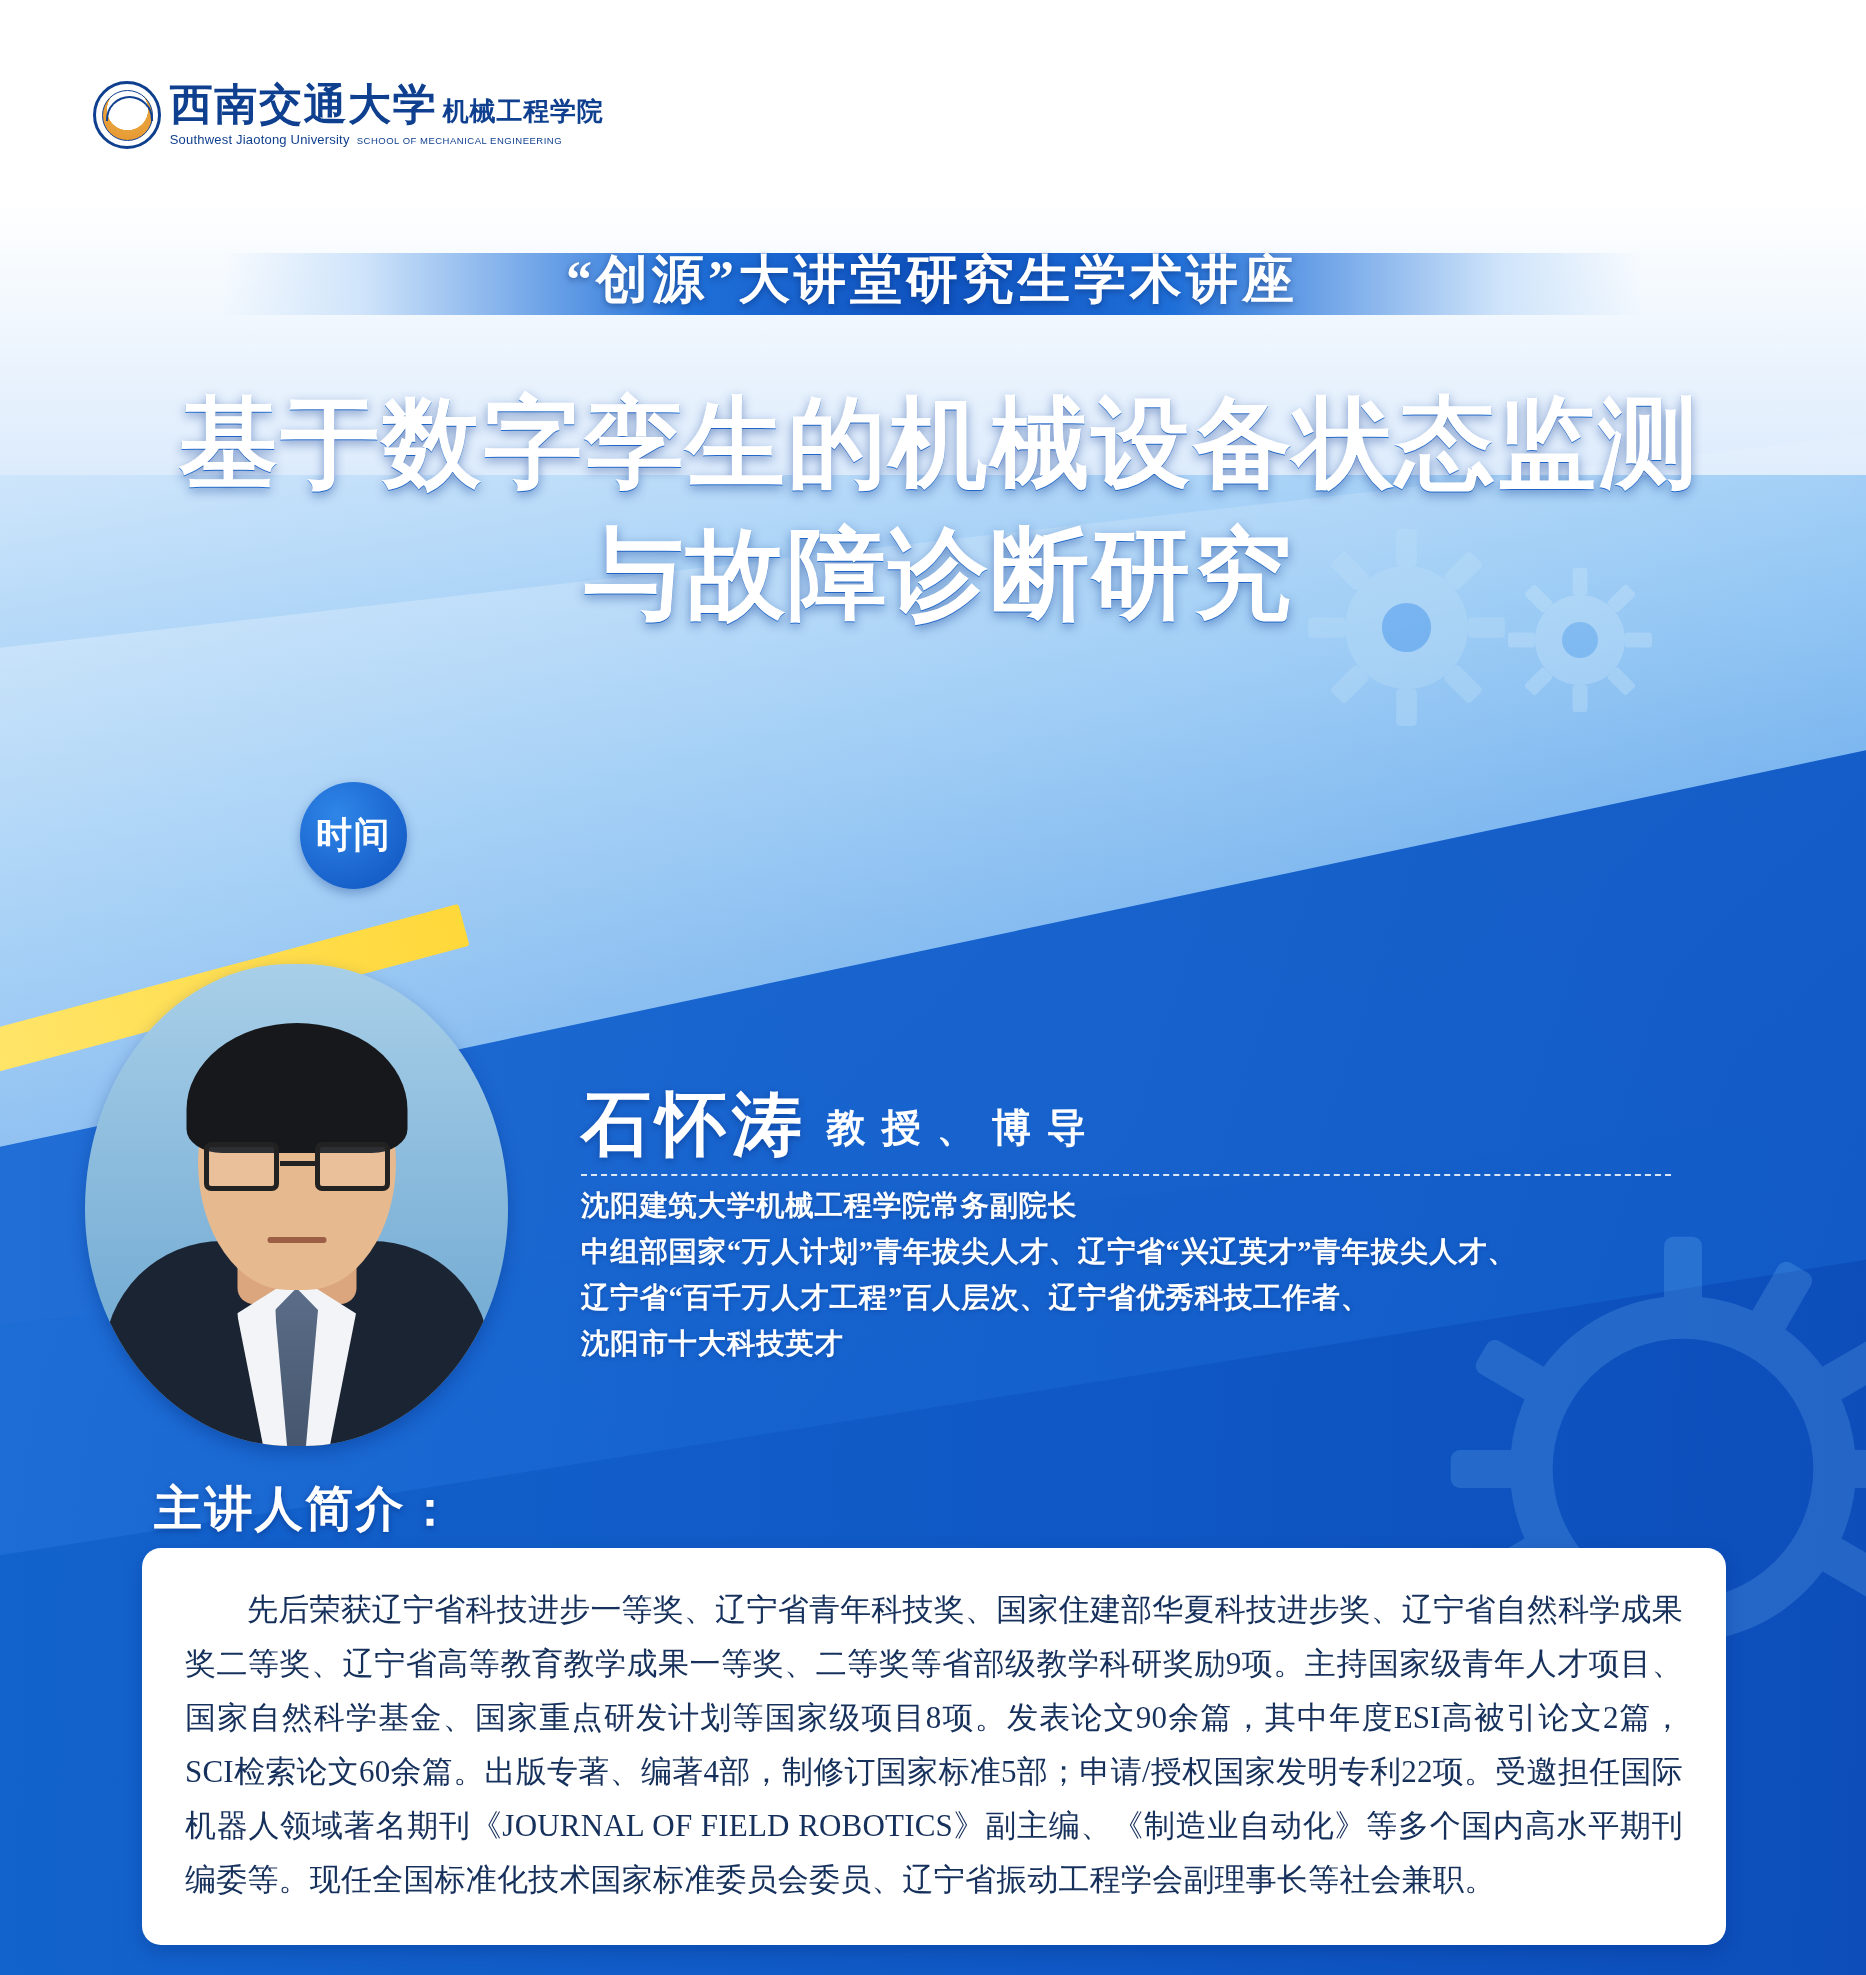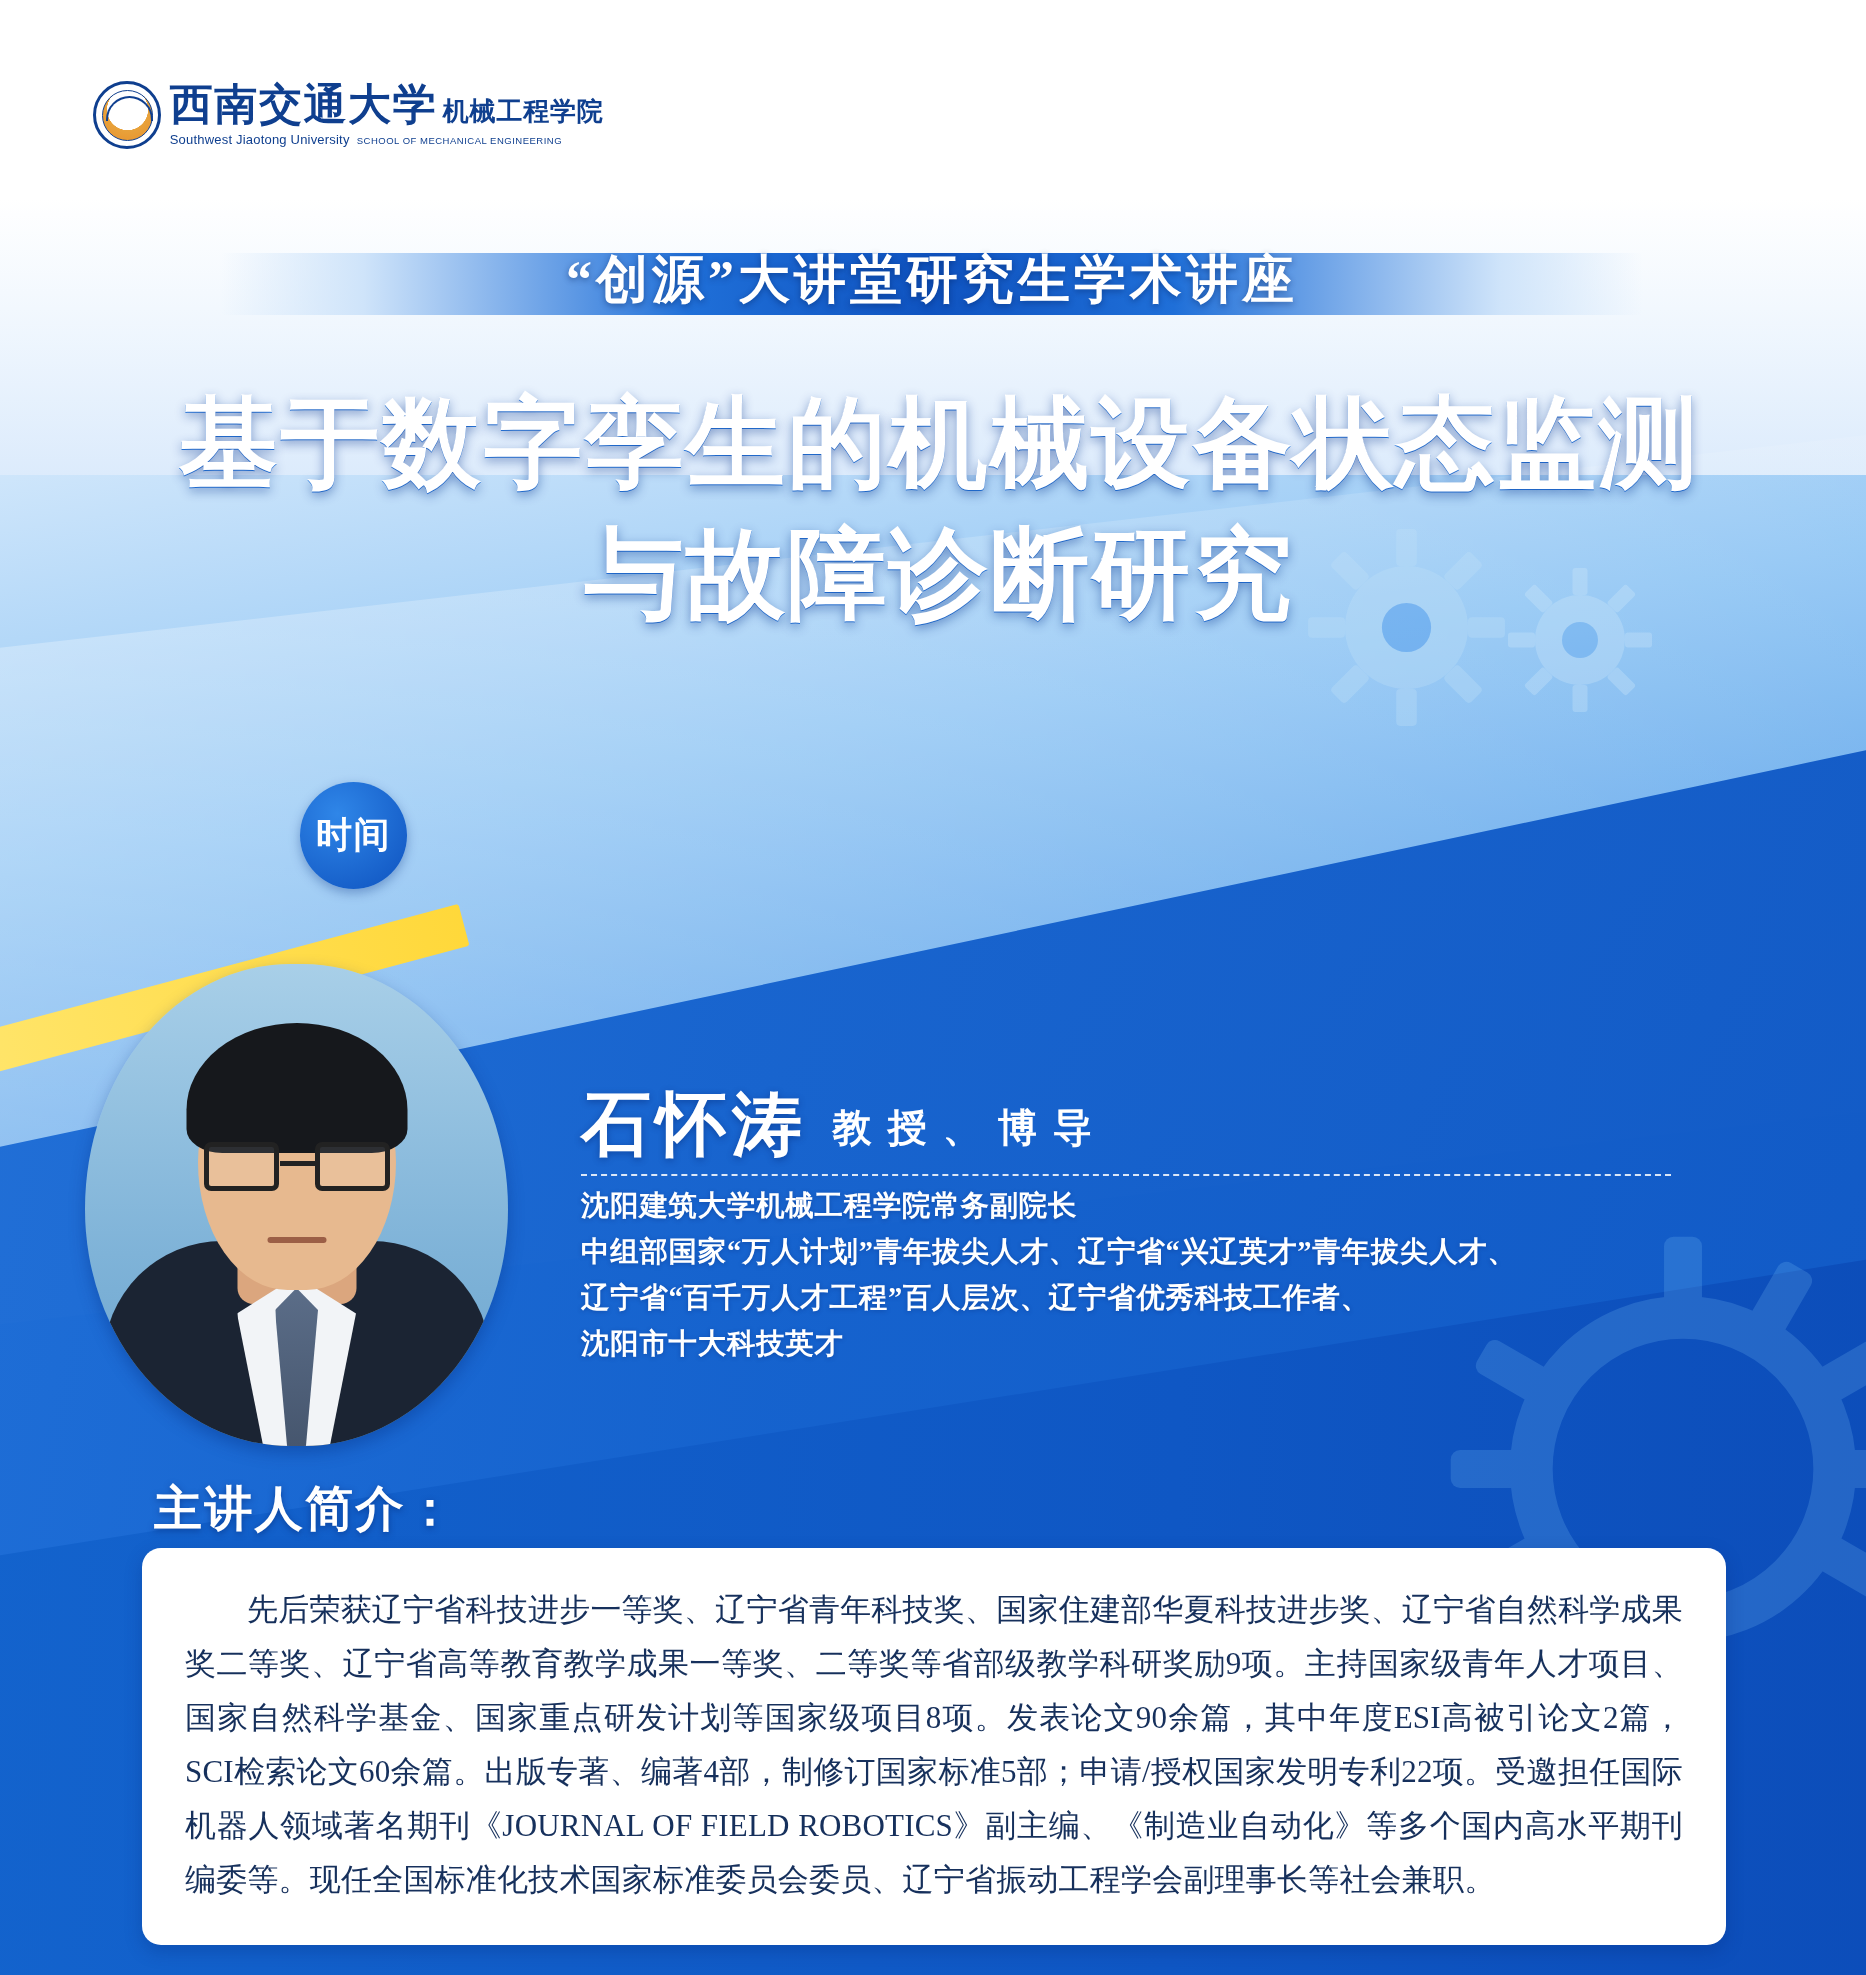--- a/index.html
+++ b/index.html
@@ -224,21 +224,21 @@
   .photo .mouth {
     position: absolute; left: 50%; top: 273px; transform: translateX(-50%);
     width: 59px; height: 6.3px; background: #9c5f46; border-radius: 4px;
   }
 
   .speaker-band {
     position: absolute; left: 514px; top: 1090px;
     width: 1304px; height: 399px;
   }
   .speaker-name-row {
-    display: flex; align-items: flex-end; gap: 25px; padding-left: 67px;
+    display: flex; align-items: flex-end; gap: 19px; padding-left: 67px;
   }
   .speaker-name {
     font-family: "Liberation Serif", serif;
     font-size: 70px; font-weight: 700; color: #ffffff;
     letter-spacing: 5.5px; line-height: 1;
     text-shadow: 0 2.4px 7.1px rgba(3,35,110,0.45);
   }
   .speaker-role {
     font-family: "Liberation Serif", serif;
     font-size: 39px; font-weight: 700; color: #ffffff;

